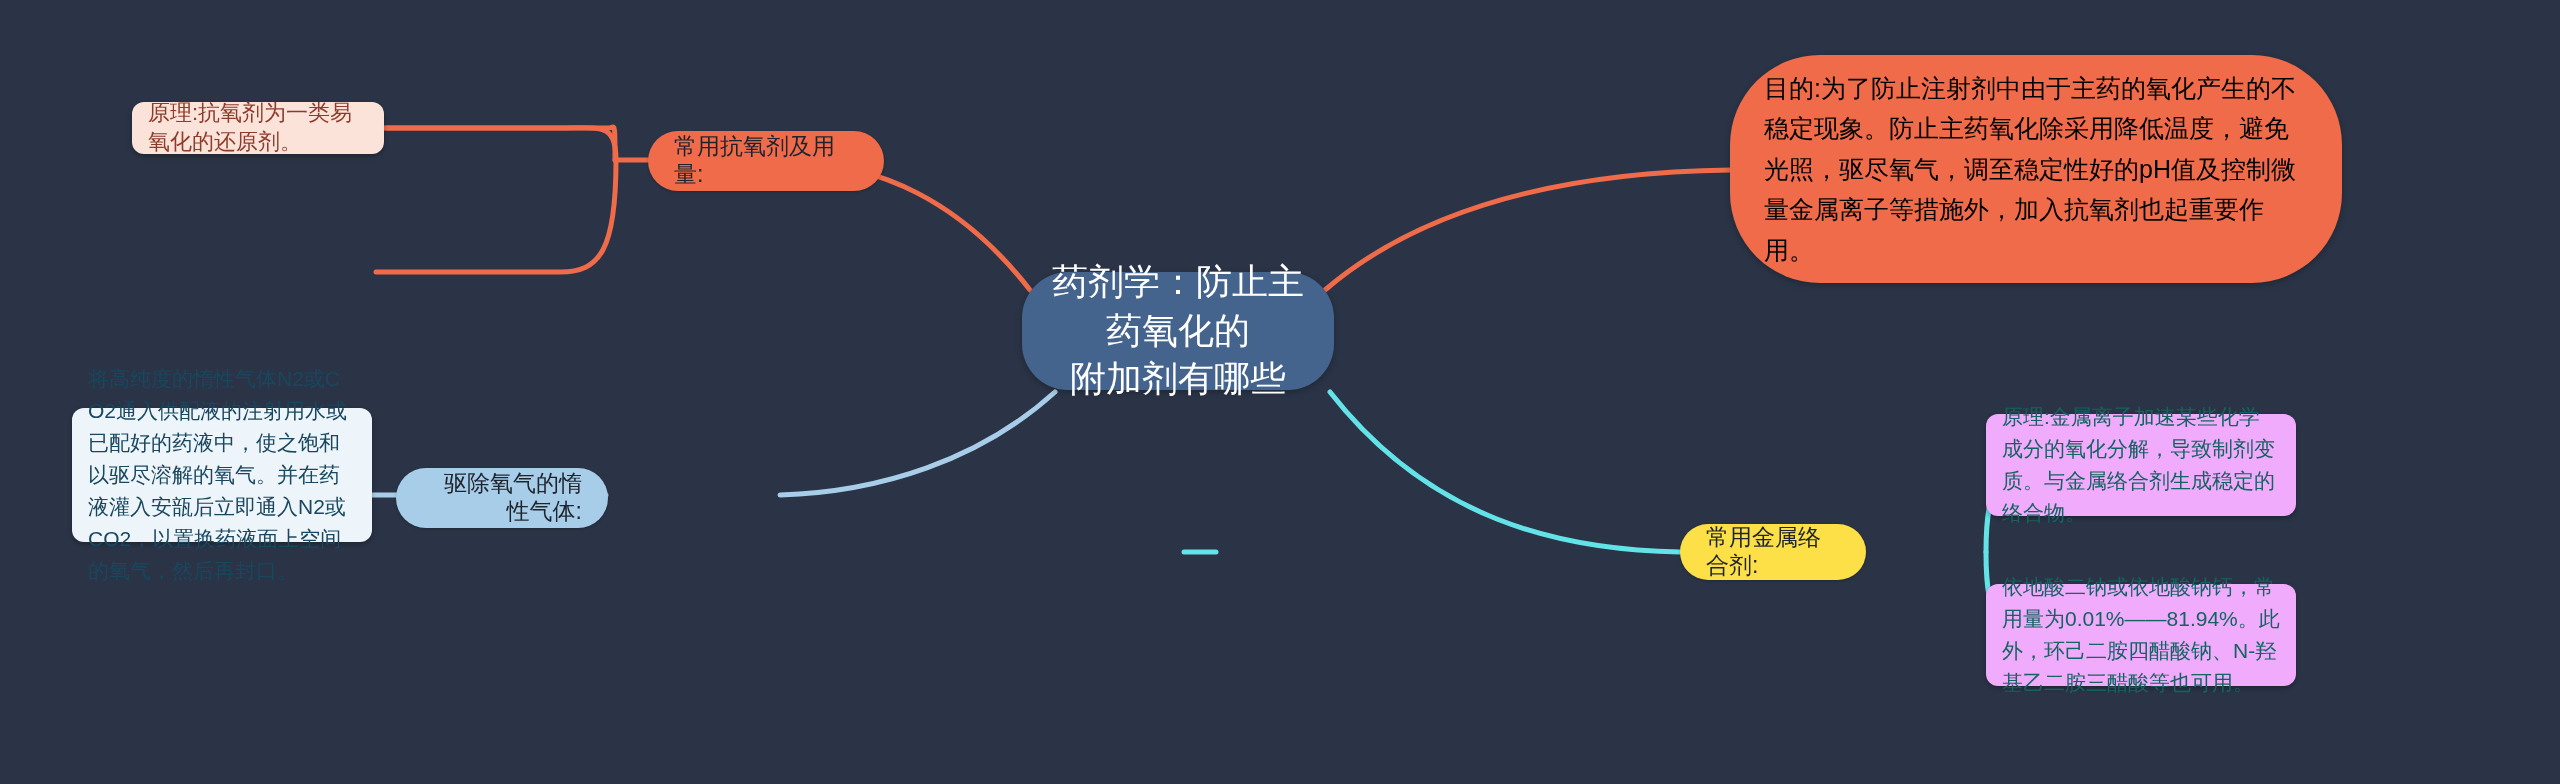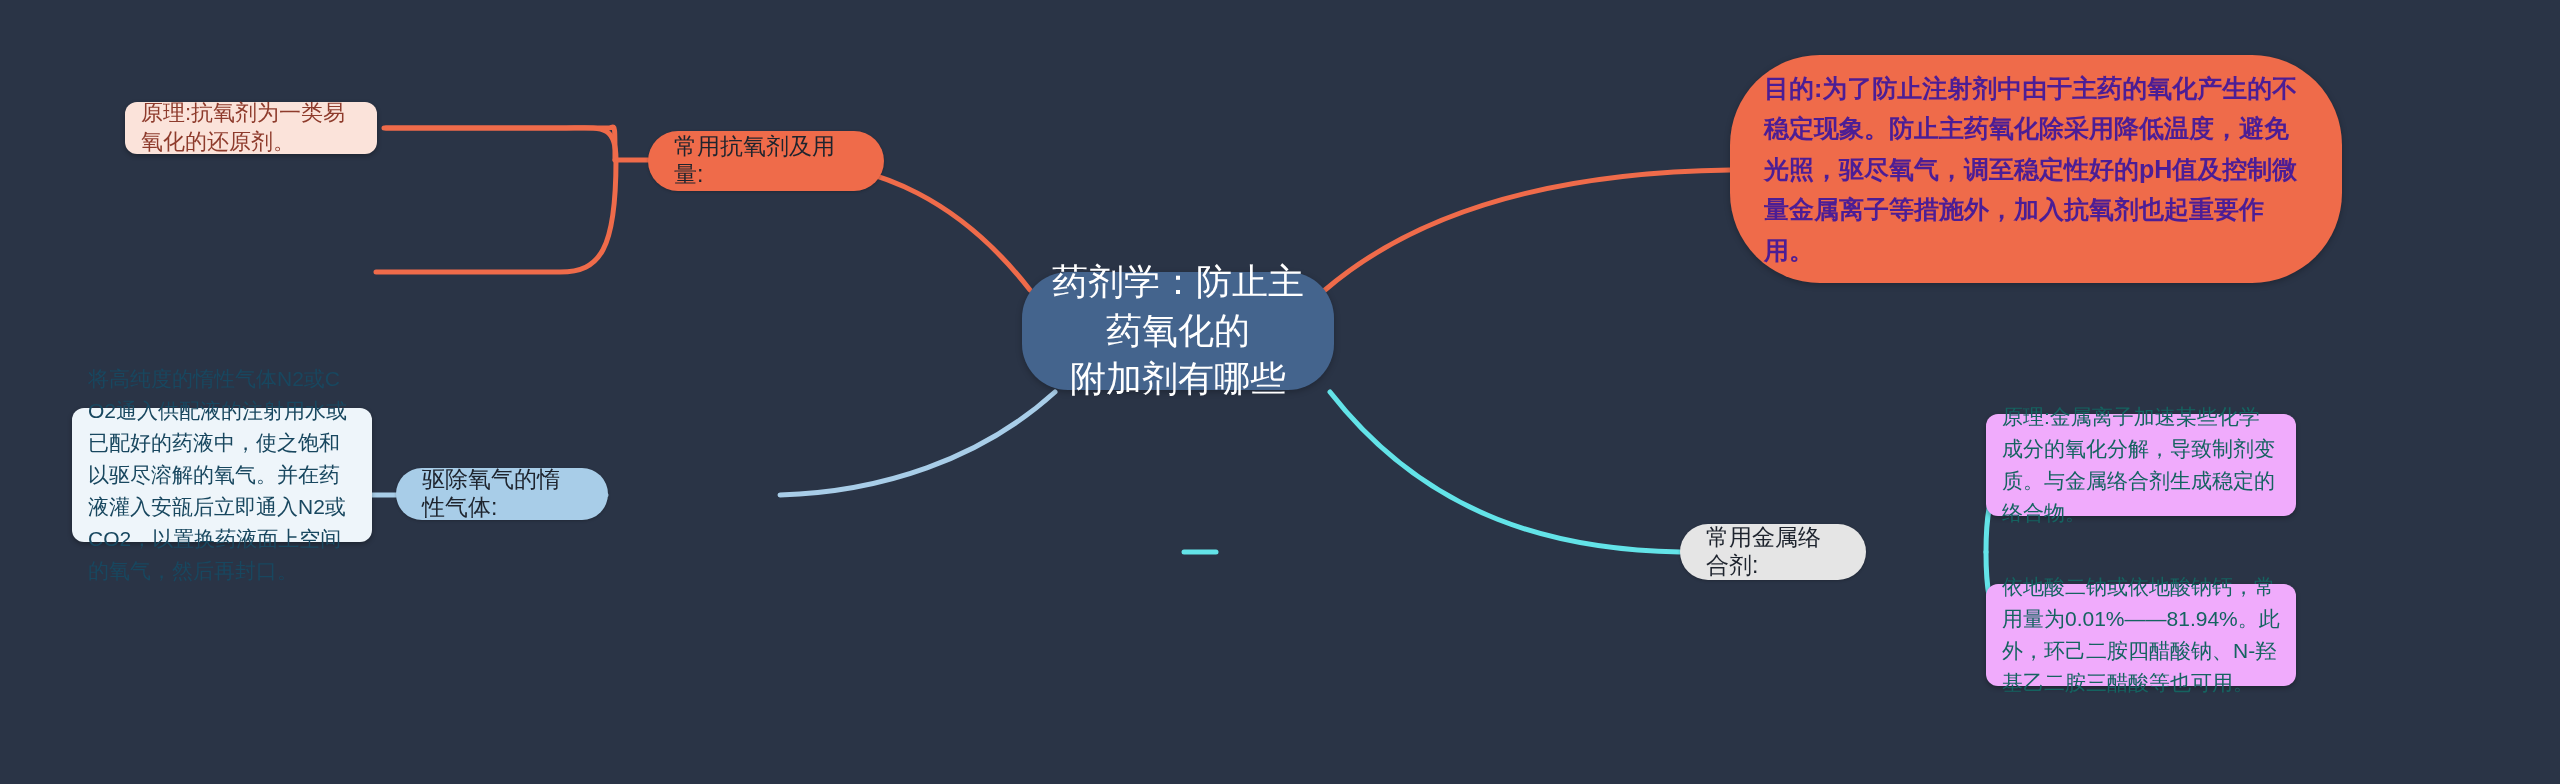--- a/index.html
+++ b/index.html
@@ -54,32 +54,31 @@
     border-radius: 999px;
     font-size: 23px;
     line-height: 1.2;
     justify-content: center;
     padding: 10px 26px;
     color: #20262f;
     box-shadow: 0 1px 3px rgba(0,0,0,0.22);
   }
   .pill-orange { background: #ef6b4a; color: #1e242e; }
   .pill-blue   { background: #a8cde8; color: #1e242e; }
-  .pill-cyan   { background: #e5e5e5; color: #1e242e; }
+  .pill-cyan   { background: #fde047; color: #1e242e; }
 
   
   .blob-orange {
     background: #ef6b4a;
-    color: #4c1d95;
+    color: #000000;
     border-radius: 90px;
     font-size: 25px;
     line-height: 1.62;
     padding: 22px 34px;
     box-shadow: 0 2px 6px rgba(0,0,0,0.25);
-    font-weight: bold;
   }
 
   
   .card {
     border-radius: 12px;
     font-size: 21px;
     line-height: 1.52;
     padding: 12px 16px;
     box-shadow: 0 2px 5px rgba(0,0,0,0.3);
   }
@@ -122,26 +121,26 @@
   </div>
 
   <div class="node blob-orange" style="left:1730px; top:55px; width:612px; height:228px;">
     <div class="node-inner">目的:为了防止注射剂中由于主药的氧化产生的不稳定现象。防止主药氧化除采用降低温度，避免光照，驱尽氧气，调至稳定性好的pH值及控制微量金属离子等措施外，加入抗氧剂也起重要作用。</div>
   </div>
 
   <div class="node pill pill-orange" style="left:648px; top:131px; width:236px; height:60px;">
     <div class="node-inner">常用抗氧剂及用量:</div>
   </div>
 
-  <div class="node card card-pink card-pink-sm" style="left:125px; top:102px; width:252px; height:52px;">
+  <div class="node card card-pink card-pink-sm" style="left:132px; top:102px; width:252px; height:52px;">
     <div class="node-inner">原理:抗氧剂为一类易氧化的还原剂。</div>
   </div>
 
 
-  <div class="node pill pill-blue" style="left:396px; top:468px; width:212px; height:52px;">
+  <div class="node pill pill-blue" style="left:396px; top:468px; width:212px; height:60px;text-align:right;">
     <div class="node-inner">驱除氧气的惰性气体:</div>
   </div>
 
   <div class="node card card-blue" style="left:60px; top:408px; width:300px; height:134px;">
     <div class="node-inner">将高纯度的惰性气体N2或CO2通入供配液的注射用水或已配好的药液中，使之饱和以驱尽溶解的氧气。并在药液灌入安瓿后立即通入N2或CO2，以置换药液面上空间的氧气，然后再封口。</div>
   </div>
 
   <div class="node pill pill-cyan" style="left:1680px; top:524px; width:186px; height:56px;">
     <div class="node-inner">常用金属络合剂:</div>
   </div>

